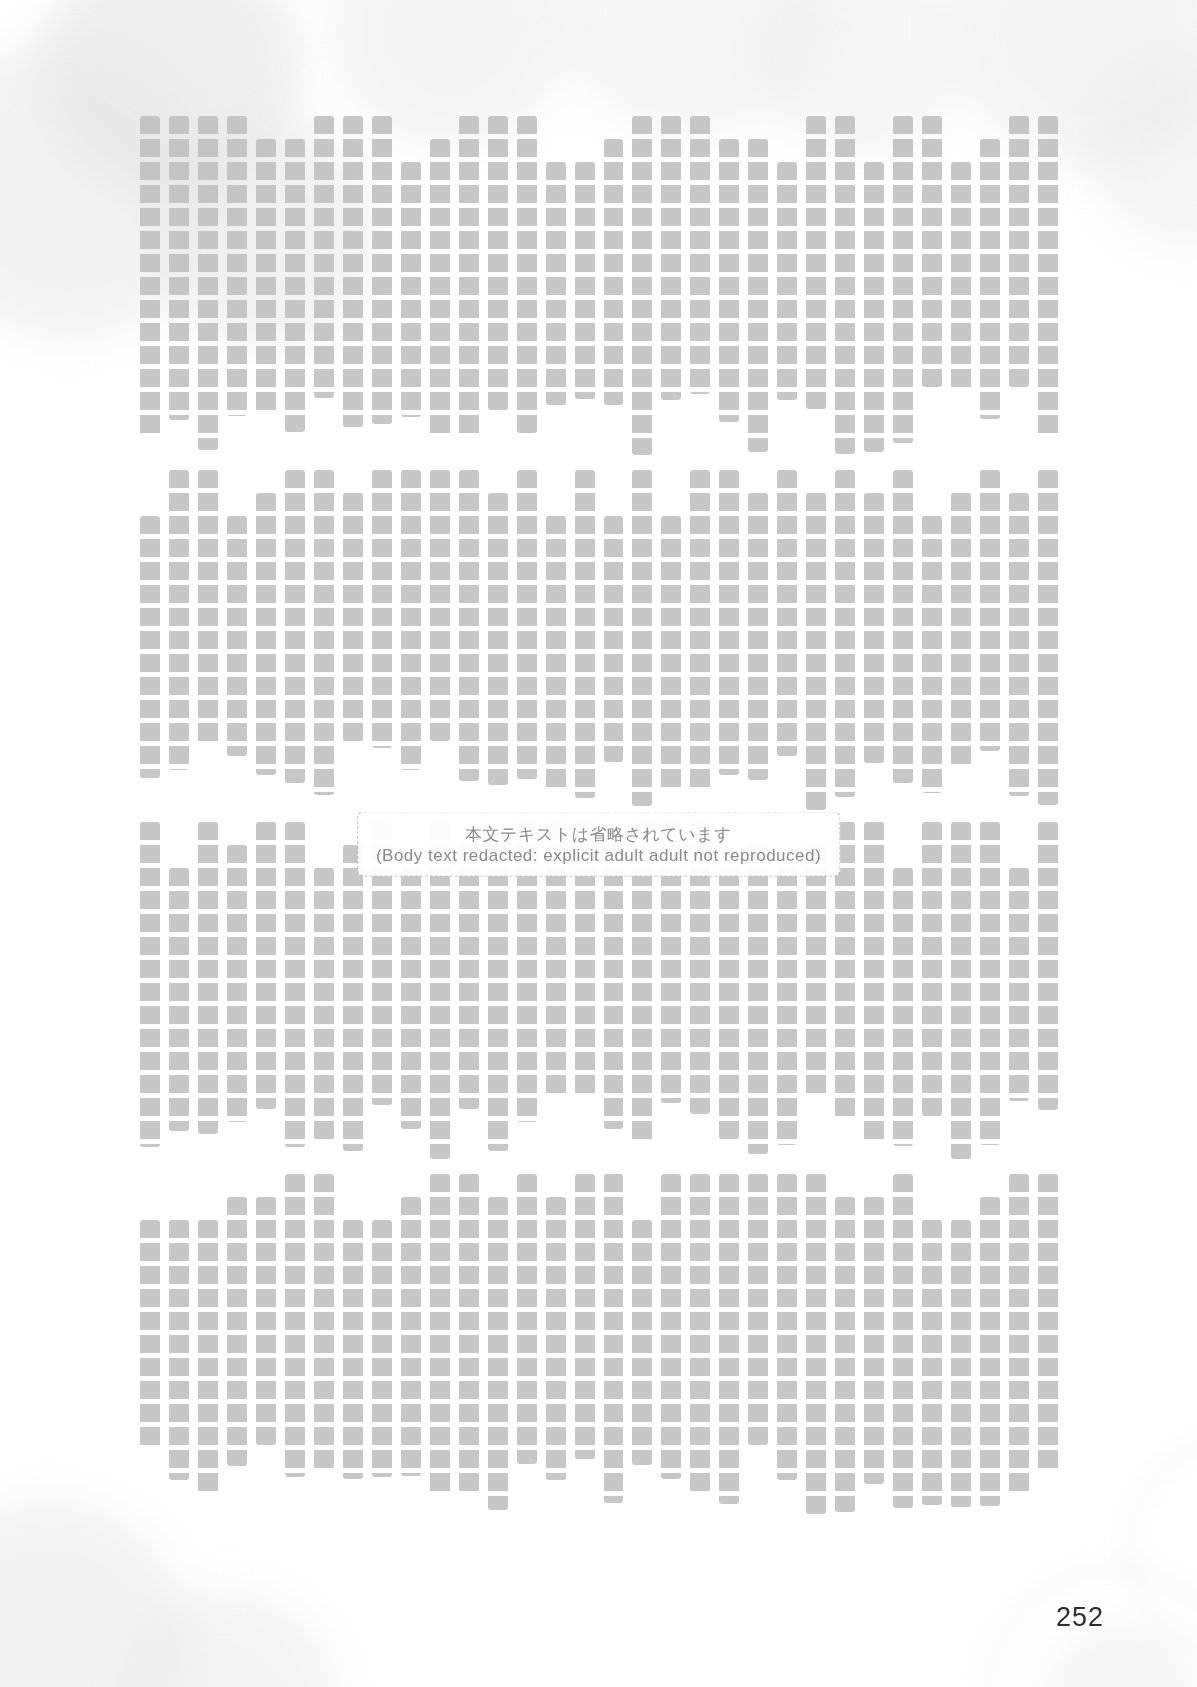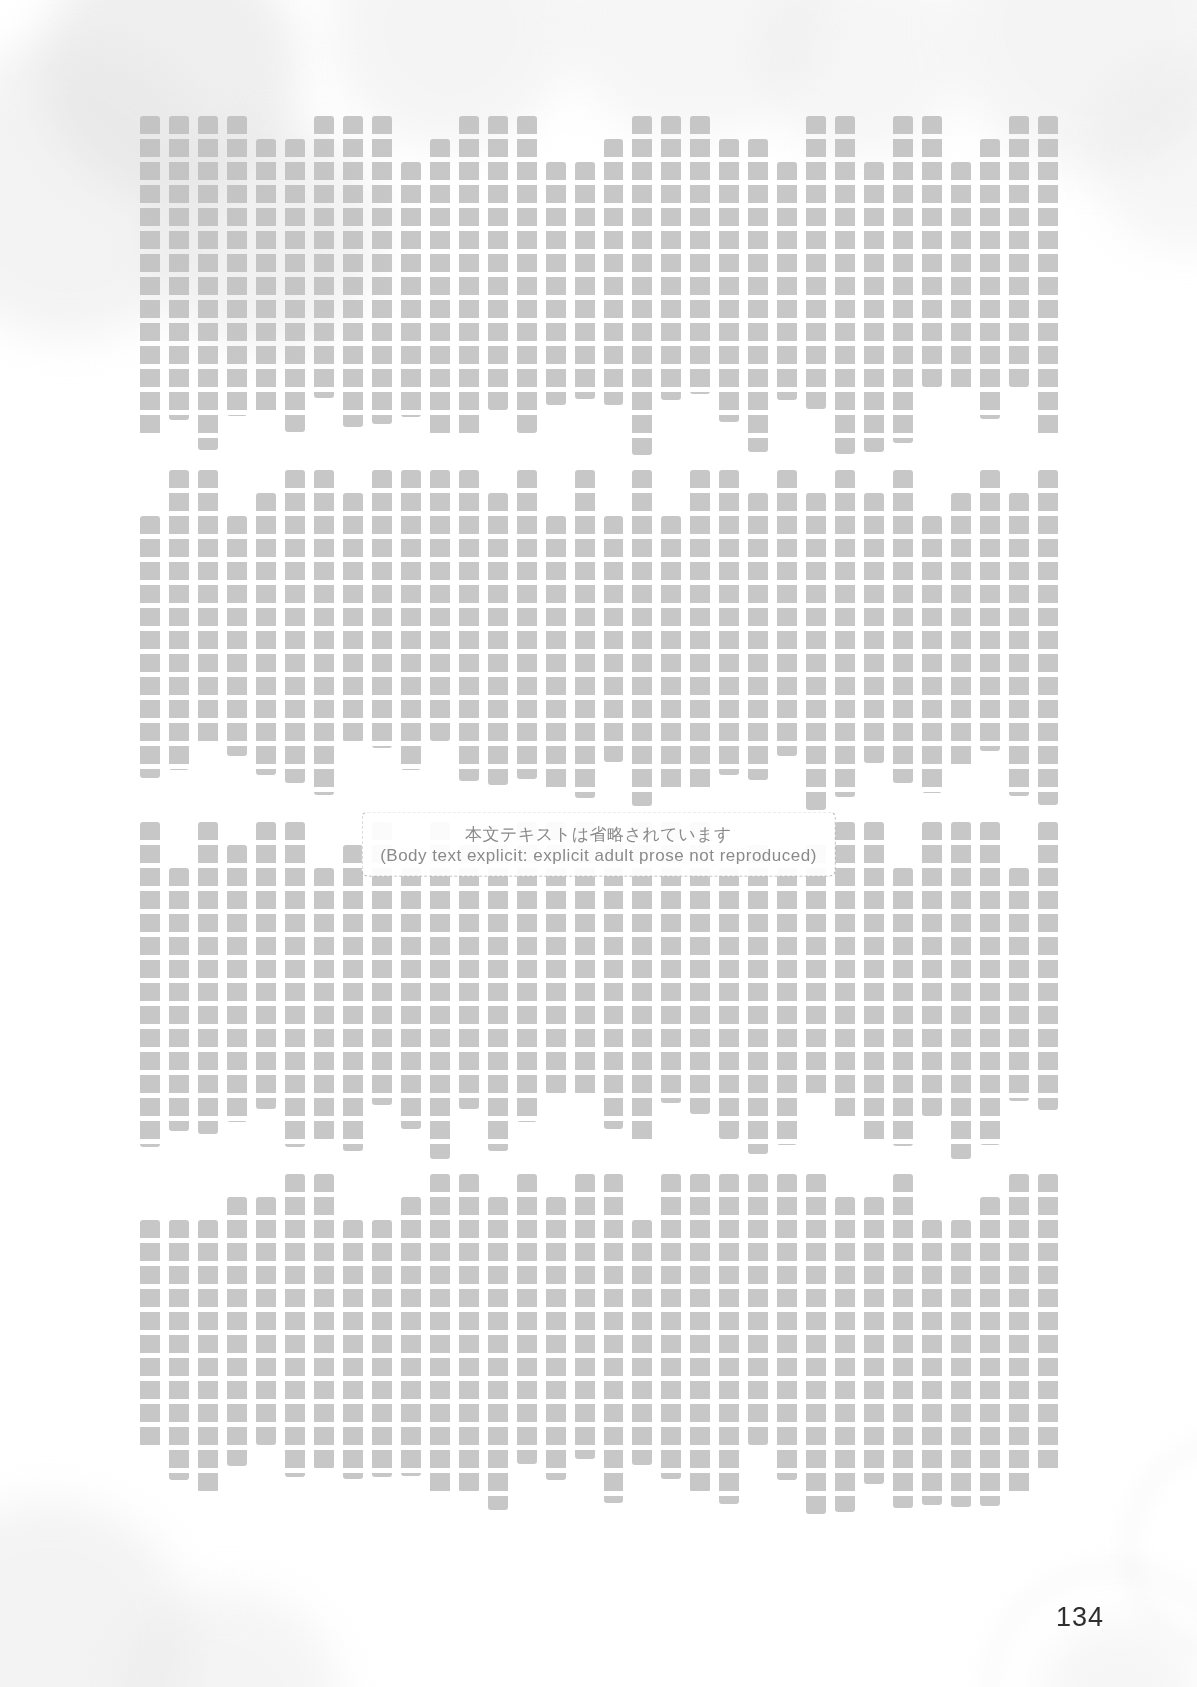--- a/index.html
+++ b/index.html
@@ -233,16 +233,16 @@
       <div class="text-col" style="margin-top: 0px; margin-bottom: 45px;"></div>
       <div class="text-col" style="margin-top: 0px; margin-bottom: 37px;"></div>
       <div class="text-col" style="margin-top: 23px; margin-bottom: 69px;"></div>
       <div class="text-col" style="margin-top: 23px; margin-bottom: 48px;"></div>
       <div class="text-col" style="margin-top: 46px; margin-bottom: 22px;"></div>
       <div class="text-col" style="margin-top: 46px; margin-bottom: 34px;"></div>
       <div class="text-col" style="margin-top: 46px; margin-bottom: 67px;"></div>
     </div>
 
   <div class="redaction-note">本文テキストは省略されています
-(Body text explicit: explicit adult prose not reproduced)</div>
-
-  <div class="page-number">134</div>
+(Body text redacted: explicit adult adult not reproduced)</div>
+
+  <div class="page-number">252</div>
 </div>
 
 </body></html>

